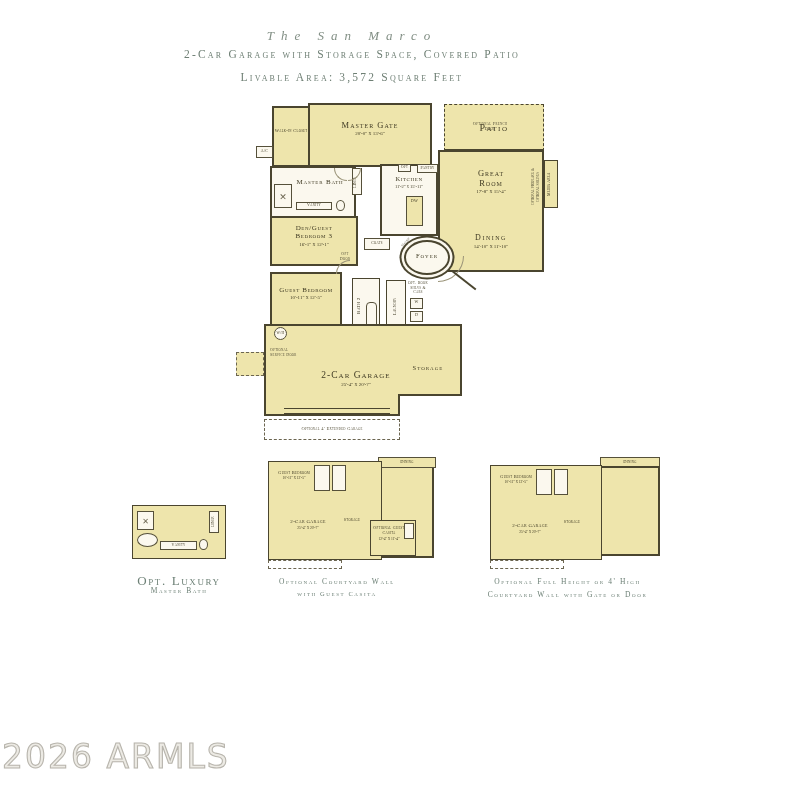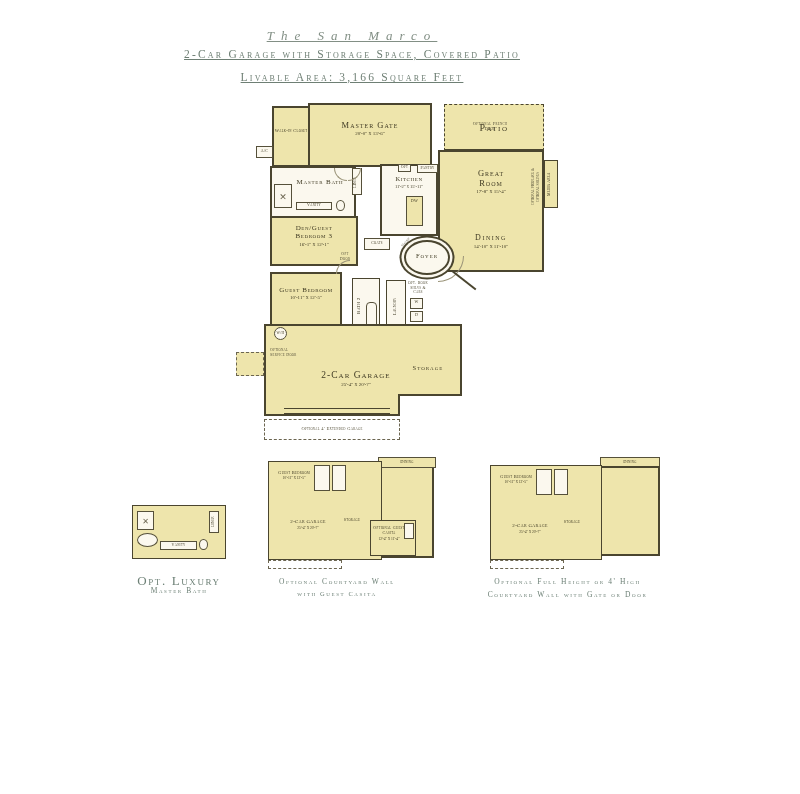--- a/index.html
+++ b/index.html
@@ -1,19 +1,19 @@
 <!DOCTYPE html>
 <html><head>
 <meta charset="utf-8">
 <style>
   html,body{margin:0;padding:0;background:#fff;}
   #page{position:relative;width:800px;height:794px;background:#ffffff;overflow:hidden;
         font-family:"Liberation Serif",serif;}
   
-  .hdr{position:absolute;left:0;width:704px;text-align:center;color:#6e7f74;text-decoration:underline;}
+  .hdr{position:absolute;left:0;width:704px;text-align:center;color:#6e7f74;}
   .title{font-style:italic;font-size:13px;letter-spacing:7px;color:#828f85;}
   .sub{font-variant:small-caps;font-size:11.5px;letter-spacing:2.2px;color:#6e7f74;}
   
   .room{position:absolute;box-sizing:border-box;background:#EEE5AC;border:2.4px solid #4A452F;}
   .thin{border-width:1.6px;}
   .white{background:#FBF8EE;}
   .dashed{border:1.4px dashed #6B6550;}
   .fix{position:absolute;box-sizing:border-box;border:1.2px solid #55503a;background:#FBF8EE;}
   .lbl{position:absolute;font-variant:small-caps;color:#403B24;text-align:center;line-height:1.2;letter-spacing:.3px;}
   .dims{display:block;font-style:normal;font-size:5px;letter-spacing:0;margin-top:1px;}
@@ -24,21 +24,21 @@
   .wm{position:absolute;left:2px;top:737px;font-family:"DejaVu Sans",sans-serif;font-size:33px;
       letter-spacing:2px;color:#eceae4;-webkit-text-stroke:1.1px #b8b5ad;}
 </style>
 </head>
 <body>
 
 <div id="page">
 
   <div class="hdr title" style="top:28px;">The San Marco</div>
   <div class="hdr sub" style="top:48px;">2-Car Garage with Storage Space, Covered Patio</div>
-  <div class="hdr sub" style="top:71px;">Livable Area: 3,166 Square Feet</div>
+  <div class="hdr sub" style="top:71px;">Livable Area: 3,572 Square Feet</div>
 
   <div>
 
     <div class="room" style="left:272px;top:106px;width:38px;height:61px;"></div>
     <div class="lbl" style="left:274px;top:128px;width:34px;font-size:4.5px;">Walk-in Closet</div>
 
     <div class="room" style="left:308px;top:103px;width:124px;height:64px;"></div>
     <div class="lbl" style="left:320px;top:120px;width:100px;font-size:8.5px;letter-spacing:1px;">
       <span>Master Gate</span>
       <span class="dims">20'-0" x 13'-6"</span>
@@ -202,13 +202,14 @@
       <span>2-Car Garage</span>
       <span class="dims" style="font-size:3.6px;">25'-4" x 20'-7"</span>
     </div>
     <div class="lbl" style="left:554px;top:520px;width:36px;font-size:4px;">Storage</div>
     <div style="position:absolute;left:602px;top:466px;width:58px;height:90px;background:#EEE5AC;border-right:2px solid #4A452F;border-bottom:2px solid #4A452F;border-top:2px solid #4A452F;box-sizing:border-box;"></div>
     <div class="dashed" style="position:absolute;left:490px;top:560px;width:74px;height:9px;box-sizing:border-box;"></div>
     <div class="cap" style="left:460px;top:577px;width:215px;font-size:7.5px;">Optional Full Height or 4' High</div>
     <div class="cap" style="left:460px;top:590px;width:215px;font-size:7.5px;">Courtyard Wall with Gate or Door</div>
   </div>
 
+  <div class="wm">2026 ARMLS</div>
 </div>
 
 </body></html>

